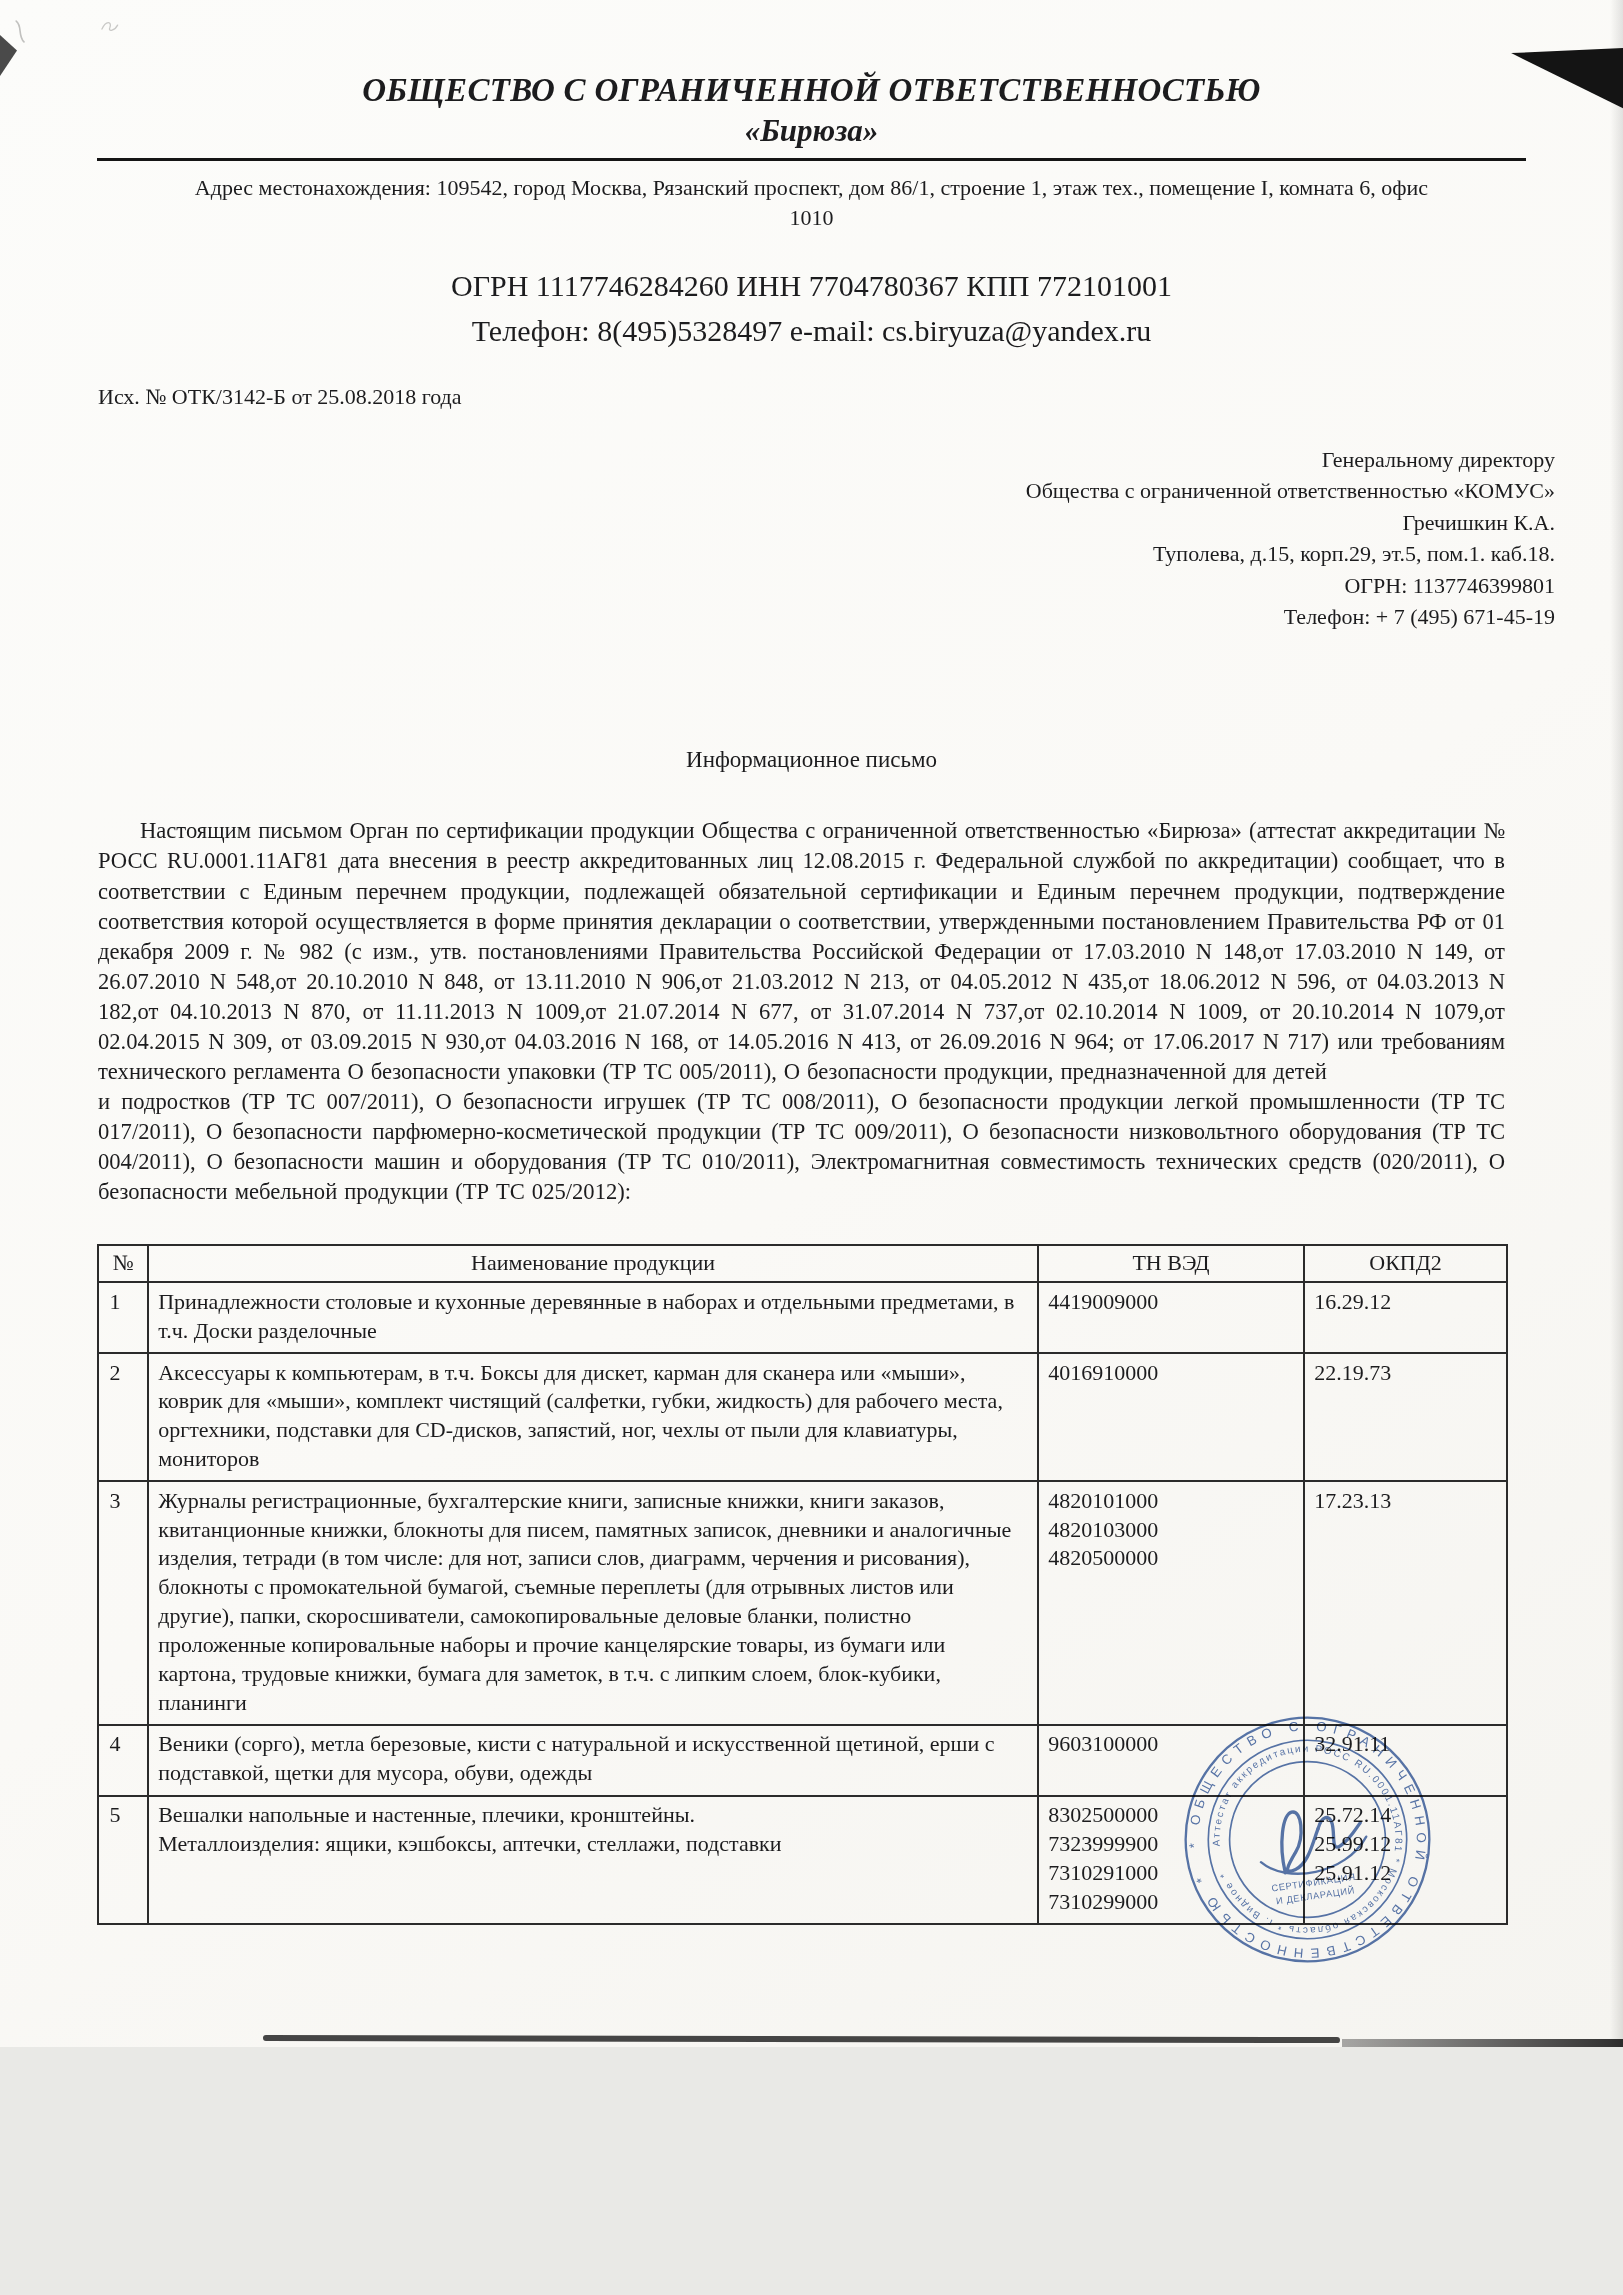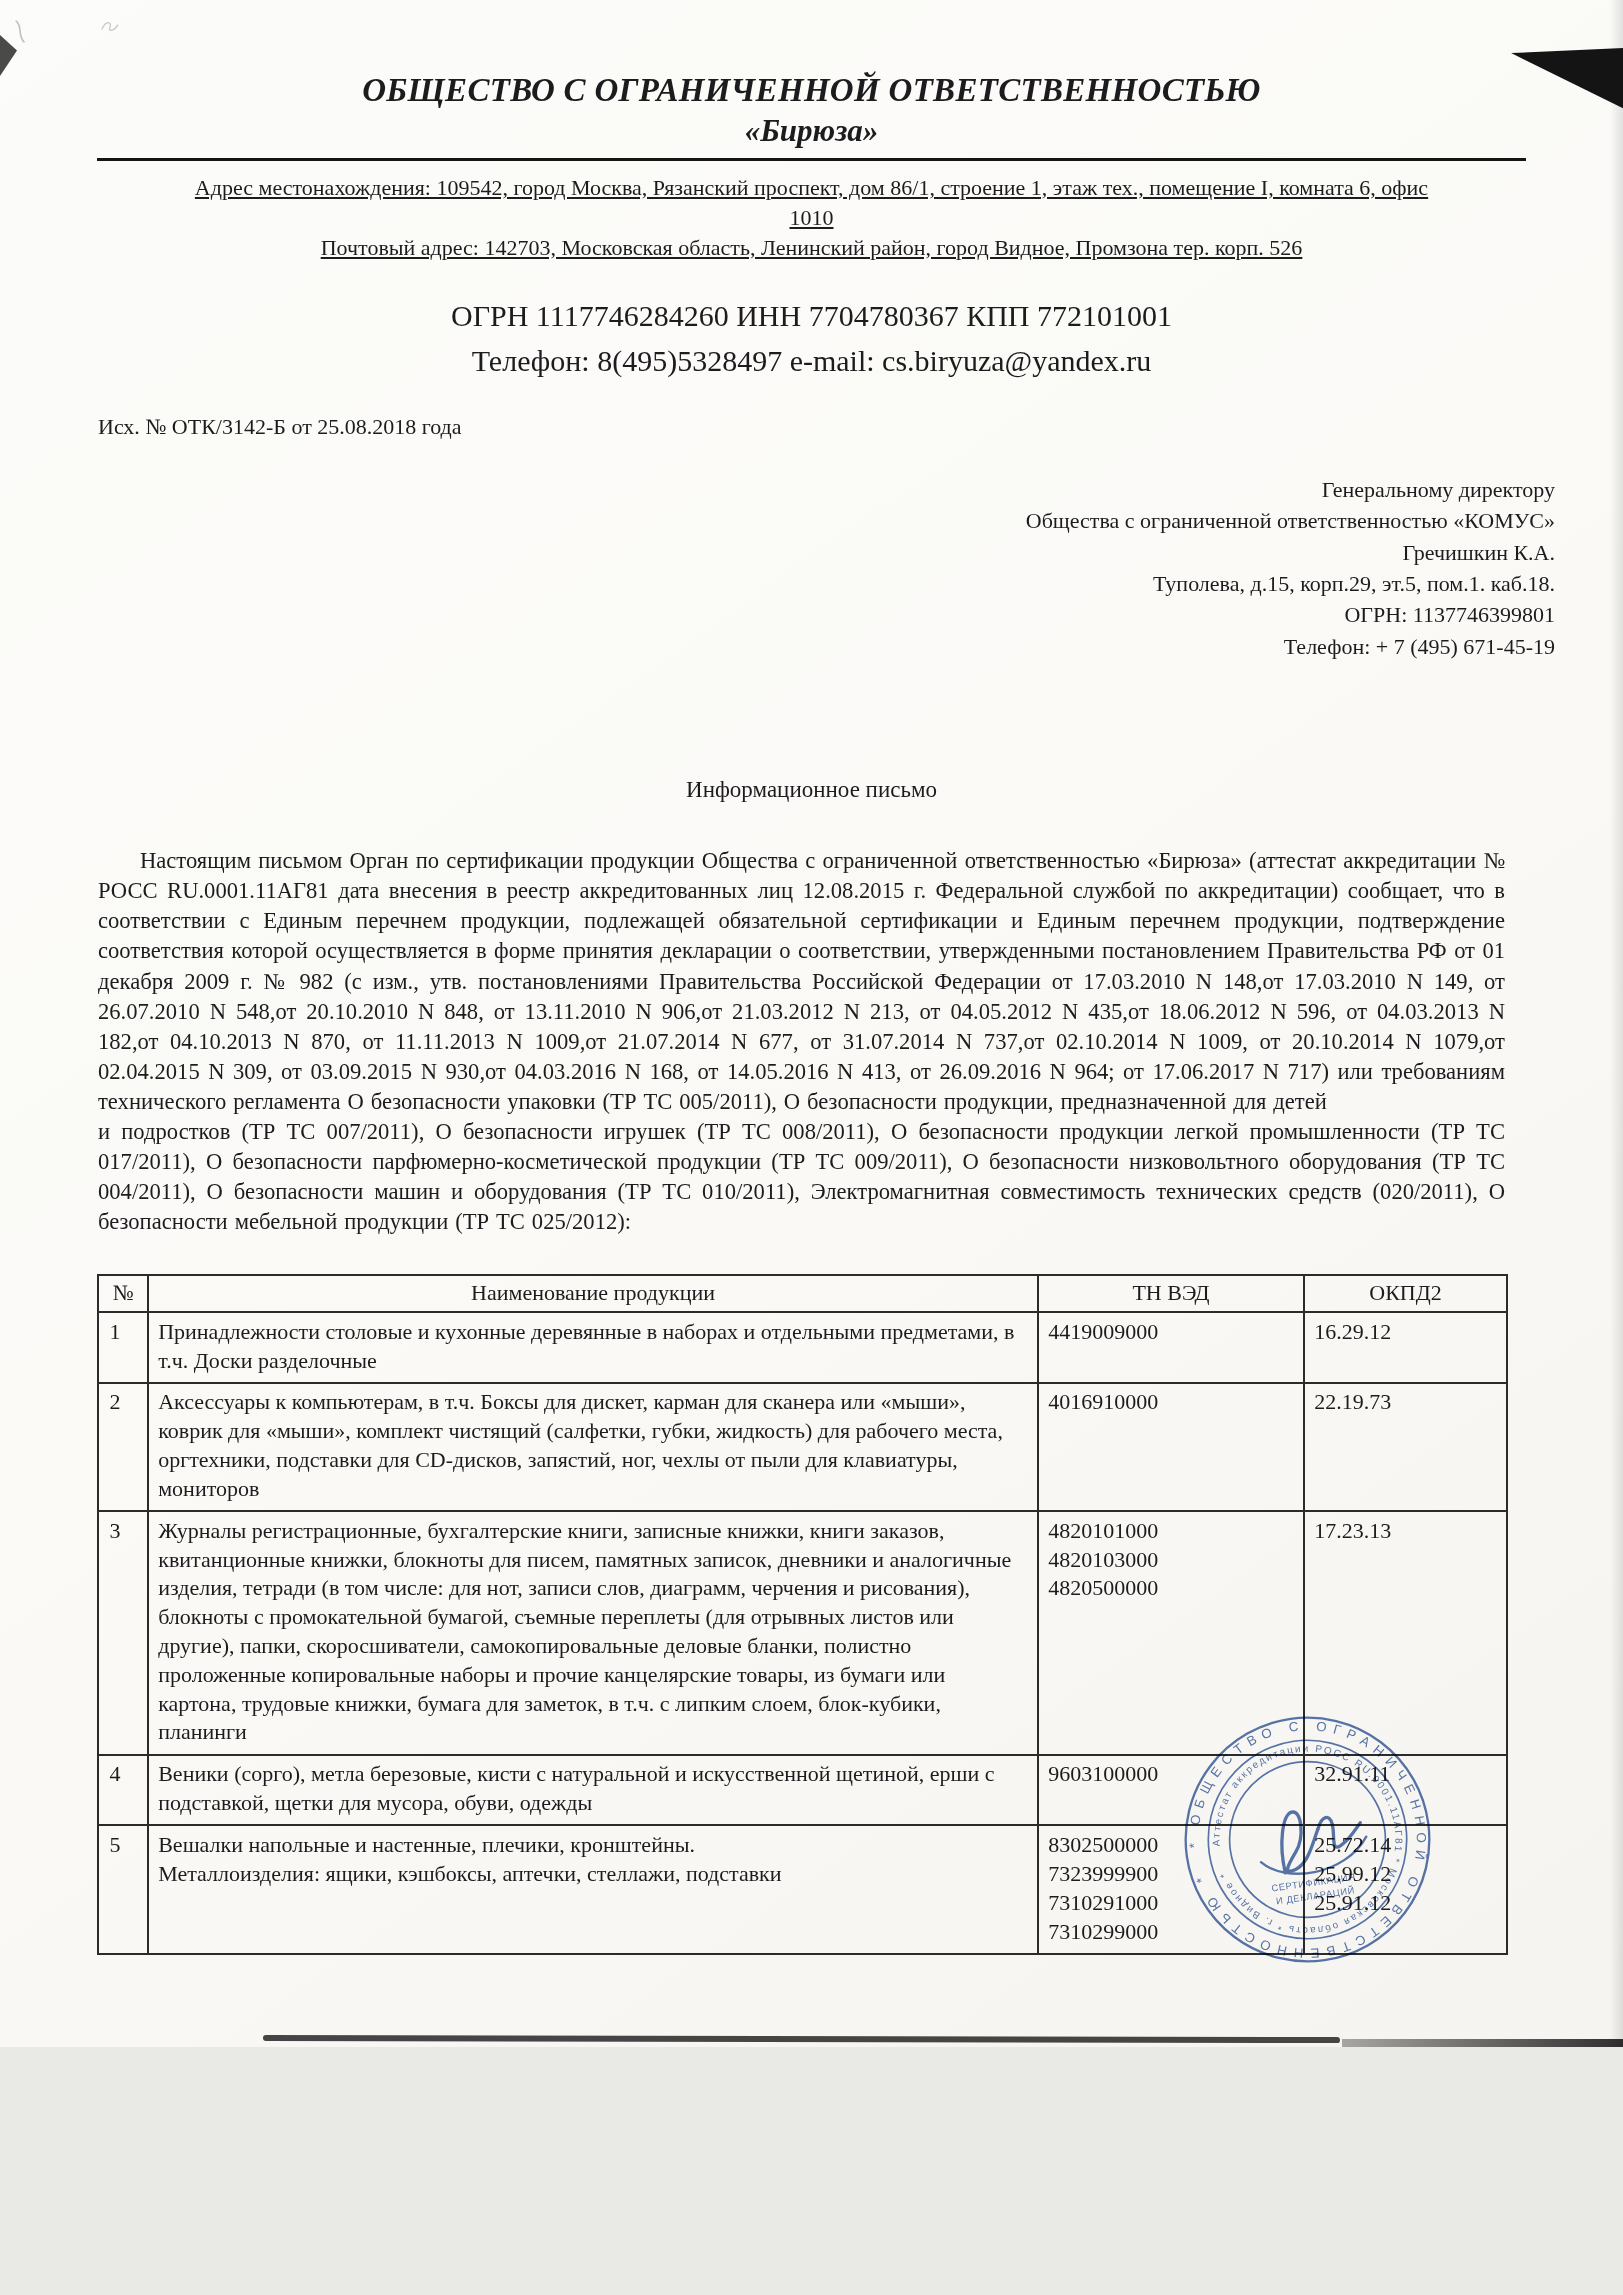--- a/index.html
+++ b/index.html
@@ -53,21 +53,21 @@
   .company-short {
     text-align: center; font-size: 31px; font-weight: 700; font-style: italic;
     margin-top: 3.9px;
   }
   .head-rule {
     border: none; border-top: 3.3px solid #151515;
     margin: 9.2px 97px 11.8px 97px; height: 0;
   }
   .addr {
     text-align: center; font-size: 22px; line-height: 1.36;
-    max-width: 1282px; margin: 0 auto; text-decoration: underline;
+    max-width: 1282px; margin: 0 auto;
   }
   .contact { text-align: center; font-size: 30px; line-height: 1.5; margin-top: 30px; }
 
   .ref-line { font-size: 22px; margin: 31px 0 0 98px; }
 
   .recipient {
     margin-top: 34px; padding-right: 68px;
     text-align: right; font-size: 22px; line-height: 1.43;
   }
 
@@ -128,21 +128,20 @@
   </svg>
   <svg class="pencil-mark pencil-2" width="23.6" height="19.6" viewBox="0 0 36 30">
     <path d="M6,20 C12,6 22,8 18,18 C15,25 26,22 30,14" fill="none" stroke="#8a8a88" stroke-width="2" stroke-linecap="round"></path>
   </svg>
 
   <div class="letterhead">
     <div class="company-name">ОБЩЕСТВО С ОГРАНИЧЕННОЙ ОТВЕТСТВЕННОСТЬЮ</div>
     <div class="company-short">«Бирюза»</div>
     <hr class="head-rule">
     <div class="addr">Адрес местонахождения: 109542, город Москва, Рязанский проспект, дом 86/1, строение 1, этаж тех., помещение I, комната 6, офис 1010</div>
-    <div class="addr">Почтовый адрес: 142703, Московская область, Ленинский район, город Видное, Промзона тер. корп. 526</div>
     <div class="contact">
       <div>ОГРН 1117746284260 ИНН 7704780367 КПП 772101001</div>
       <div>Телефон: 8(495)5328497 e-mail: cs.biryuza@yandex.ru</div>
     </div>
   </div>
 
   <div class="ref-line">Исх. № ОТК/3142-Б от 25.08.2018 года</div>
 
   <div class="recipient">
     <div>Генеральному директору</div>

